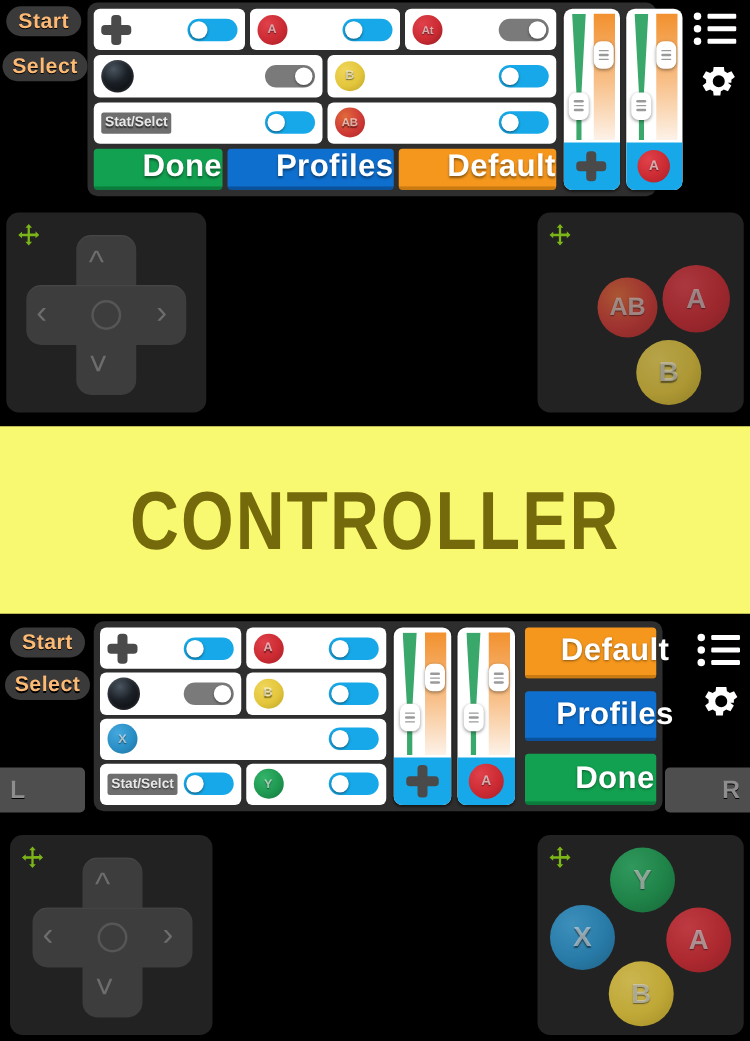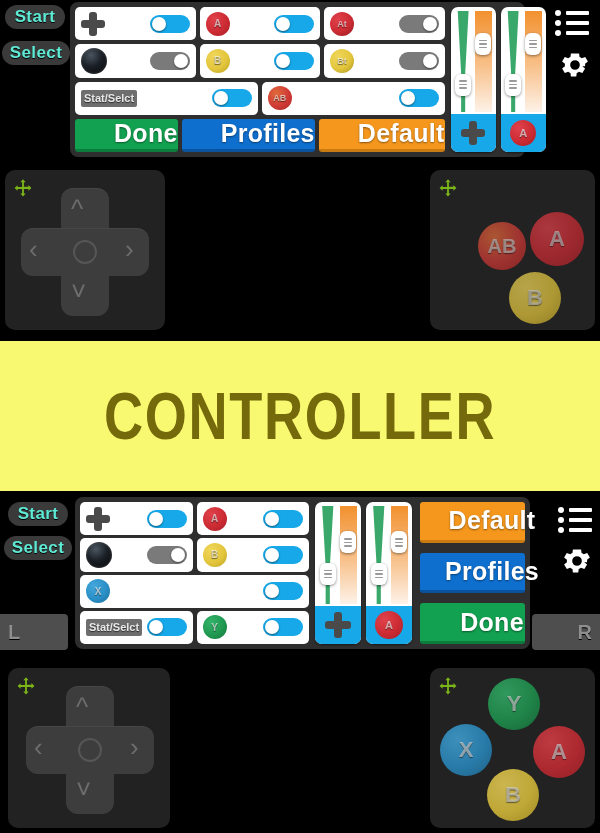--- a/index.html
+++ b/index.html
@@ -9,21 +9,21 @@
     font-family:"Liberation Sans", sans-serif;
     background:#000;
   }
 
   
   .abs { position:absolute; }
   .center { display:flex; align-items:center; justify-content:center; }
 
   
   .pill {
-    background:#3a3a3a; color:#5eead4; border-radius:14px;
+    background:#3a3a3a; color:#fdba74; border-radius:14px;
     font-weight:bold; letter-spacing:.4px;
     display:flex; align-items:center; justify-content:center;
     text-shadow:0 1px 0 #000;
     font-family:"Liberation Sans Narrow","Liberation Sans",sans-serif;
   }
 
   
   .panel {
     background:#2e2e2e; border-radius:8px;
     display:flex; align-items:stretch;
@@ -211,26 +211,20 @@
           <div class="toggle off" style="width:40px;height:18px;margin-left:auto;">
             <div class="knob" style="width:14px;height:14px;"></div>
           </div>
         </div>
         <div class="rowcard" style="flex:1;">
           <div class="rbtn b" style="width:24px;height:24px;font-size:10px;">B</div>
           <div class="toggle on" style="width:40px;height:18px;margin-left:auto;">
             <div class="knob" style="width:14px;height:14px;"></div>
           </div>
         </div>
-        <div class="rowcard" style="flex:1;">
-          <div class="rbtn bt" style="width:24px;height:24px;font-size:9px;">Bt</div>
-          <div class="toggle off" style="width:40px;height:18px;margin-left:auto;">
-            <div class="knob" style="width:14px;height:14px;"></div>
-          </div>
-        </div>
       </div>
 
       <div style="display:flex;gap:4px;flex:1;">
         <div class="rowcard" style="flex:1;">
           <div class="chip" style="height:17px;padding:0 3px;font-size:11px;">Stat/Selct</div>
           <div class="toggle on" style="width:40px;height:18px;margin-left:auto;">
             <div class="knob" style="width:14px;height:14px;"></div>
           </div>
         </div>
         <div class="rowcard" style="flex:1;">

